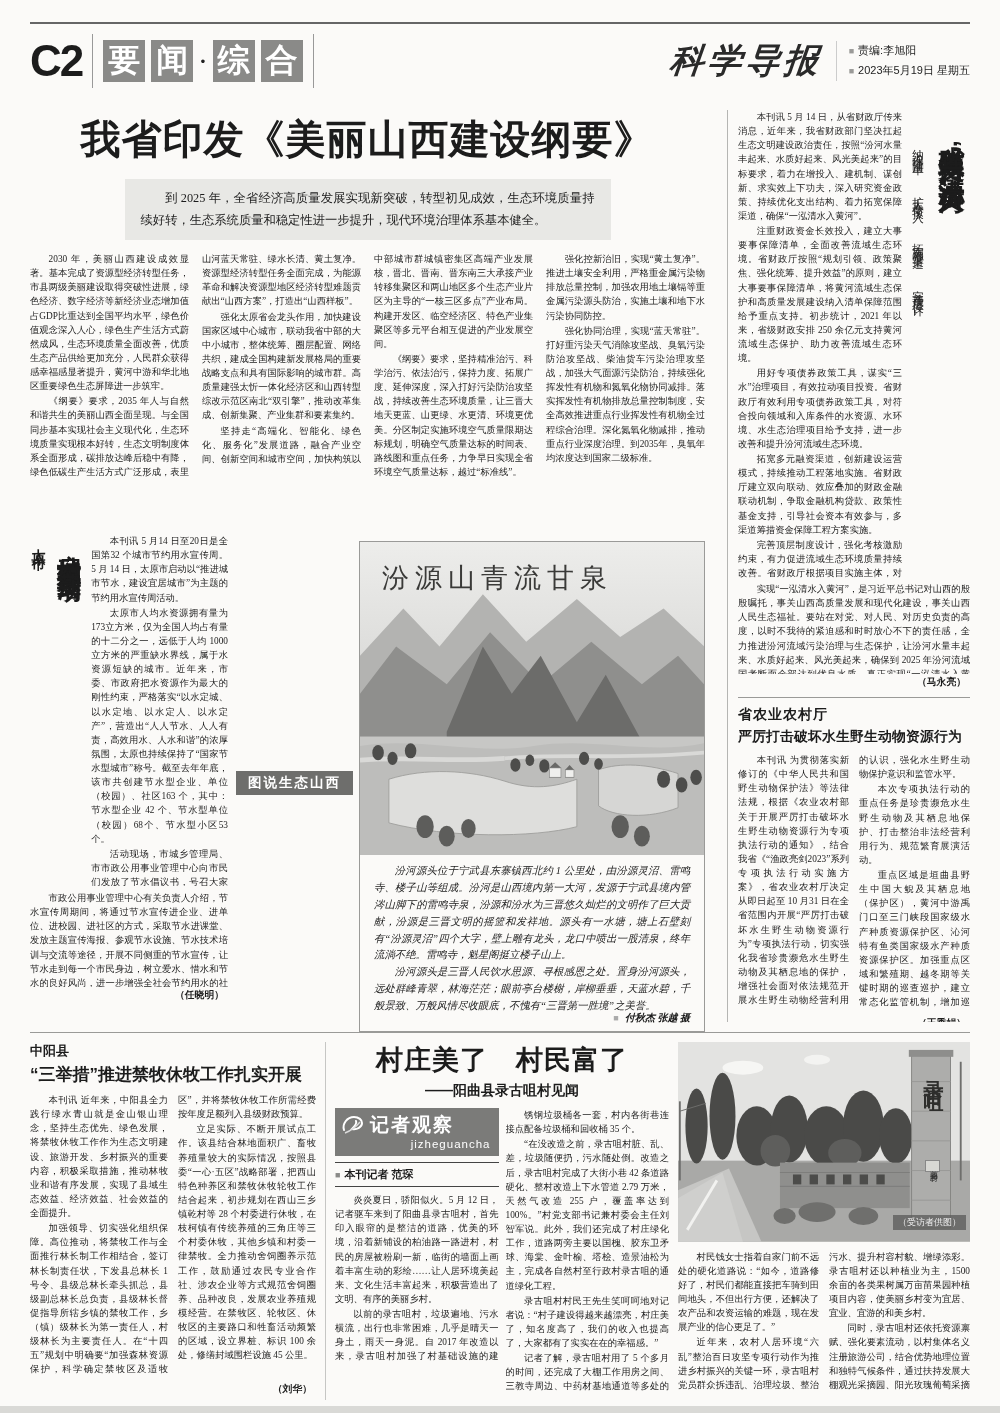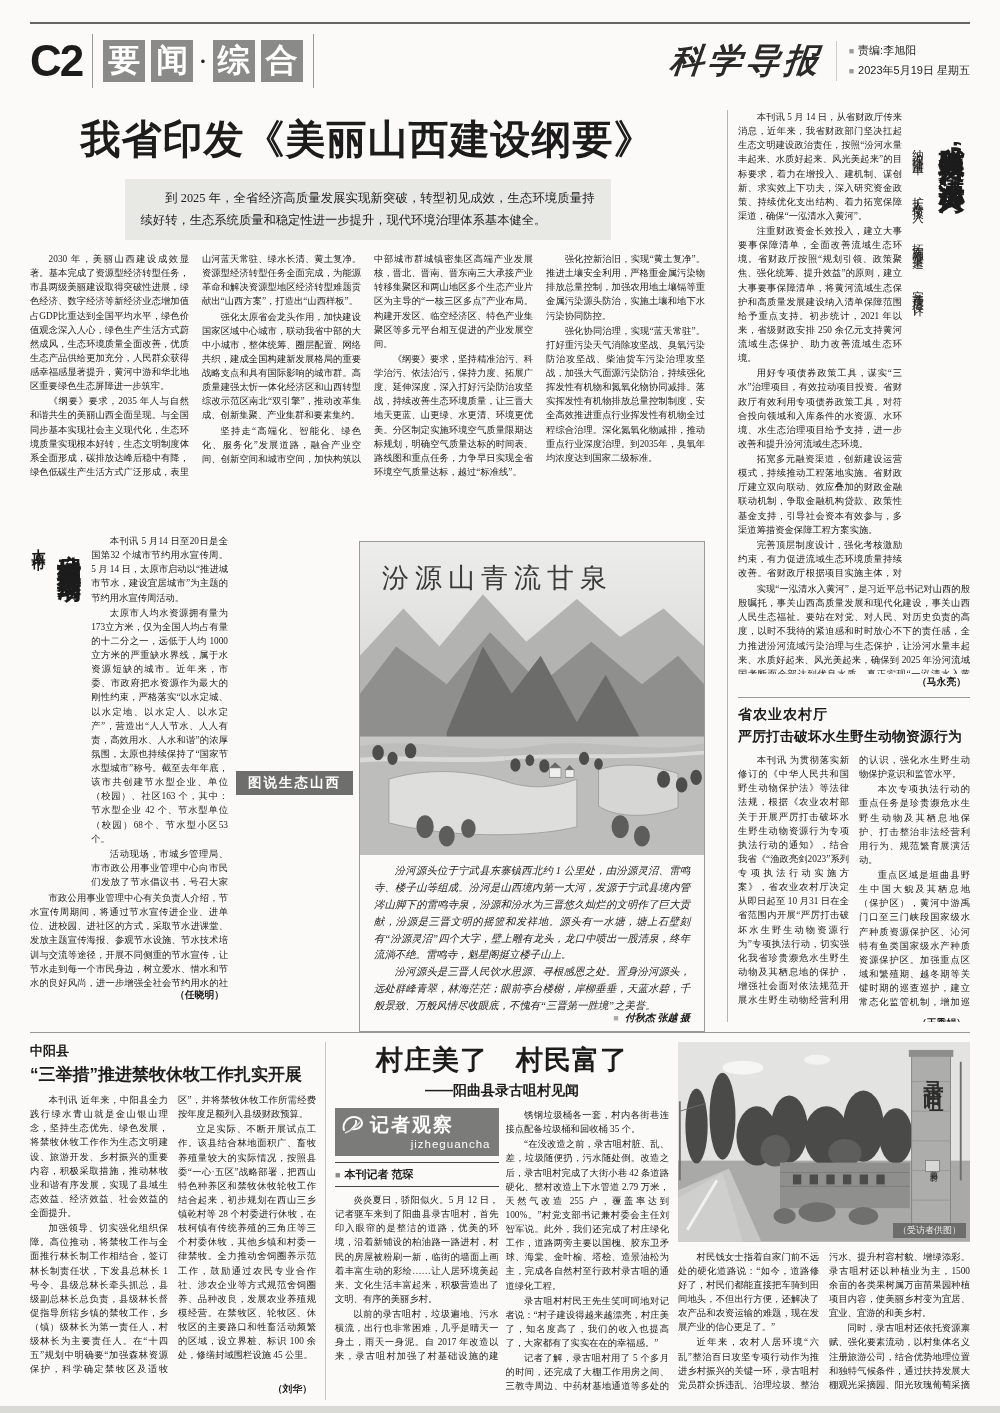--- a/index.html
+++ b/index.html
@@ -88,21 +88,21 @@
   .logo-row { display:flex; align-items:center; gap:5px; }
   .logo-cn { font-family:"Liberation Sans","DejaVu Sans",sans-serif; font-size:19px; font-weight:bold; letter-spacing:2px; }
   .logo-en { font-family:"Liberation Sans","DejaVu Sans",sans-serif; font-size:11.5px; text-align:right; letter-spacing:1px; }
   .reporter-line { font-family:"Liberation Sans","DejaVu Sans",sans-serif; font-size:11px; font-weight:bold; border-top:1px solid #444; border-bottom:1px solid #444; padding:4px 0; margin-bottom:6px; }
   .reporter-line .sq { color:#8a8a88; }
 
   .village-right { flex:1; display:flex; flex-direction:column; }
   .vr-photo { position:relative; height:202px; overflow:hidden; }
   .vr-sign { position:absolute; top:22px; right:22px; writing-mode:vertical-rl; font-family:"Liberation Serif","DejaVu Serif",serif; font-weight:bold; font-size:20px; letter-spacing:6px; color:#2e2e2c; }
   .vr-sign-small { position:absolute; top:118px; right:30px; writing-mode:vertical-rl; font-size:8px; color:#333; background:#d8d8d4; padding:3px 1px; letter-spacing:1px; border:1px solid #888; }
-  .vr-credit { position:absolute; right:4px; bottom:4px; background:rgba(90,90,88,.75); color:#eee; font-size:9px; padding:1px 5px; }
+  .vr-credit { position:absolute; right:4px; bottom:12px; background:rgba(90,90,88,.75); color:#eee; font-size:9px; padding:1px 5px; }
   .vr-cols { column-count:2; column-gap:10px; height:152px; margin-top:8px; overflow:hidden; }
 
   .bottom-edge { position:absolute; left:0; bottom:0; width:100%; height:7px; background:#d9d9d6; }
 </style>
 </head>
 <body>
 
 <div class="page">
   <div class="top-rule"></div>
 

